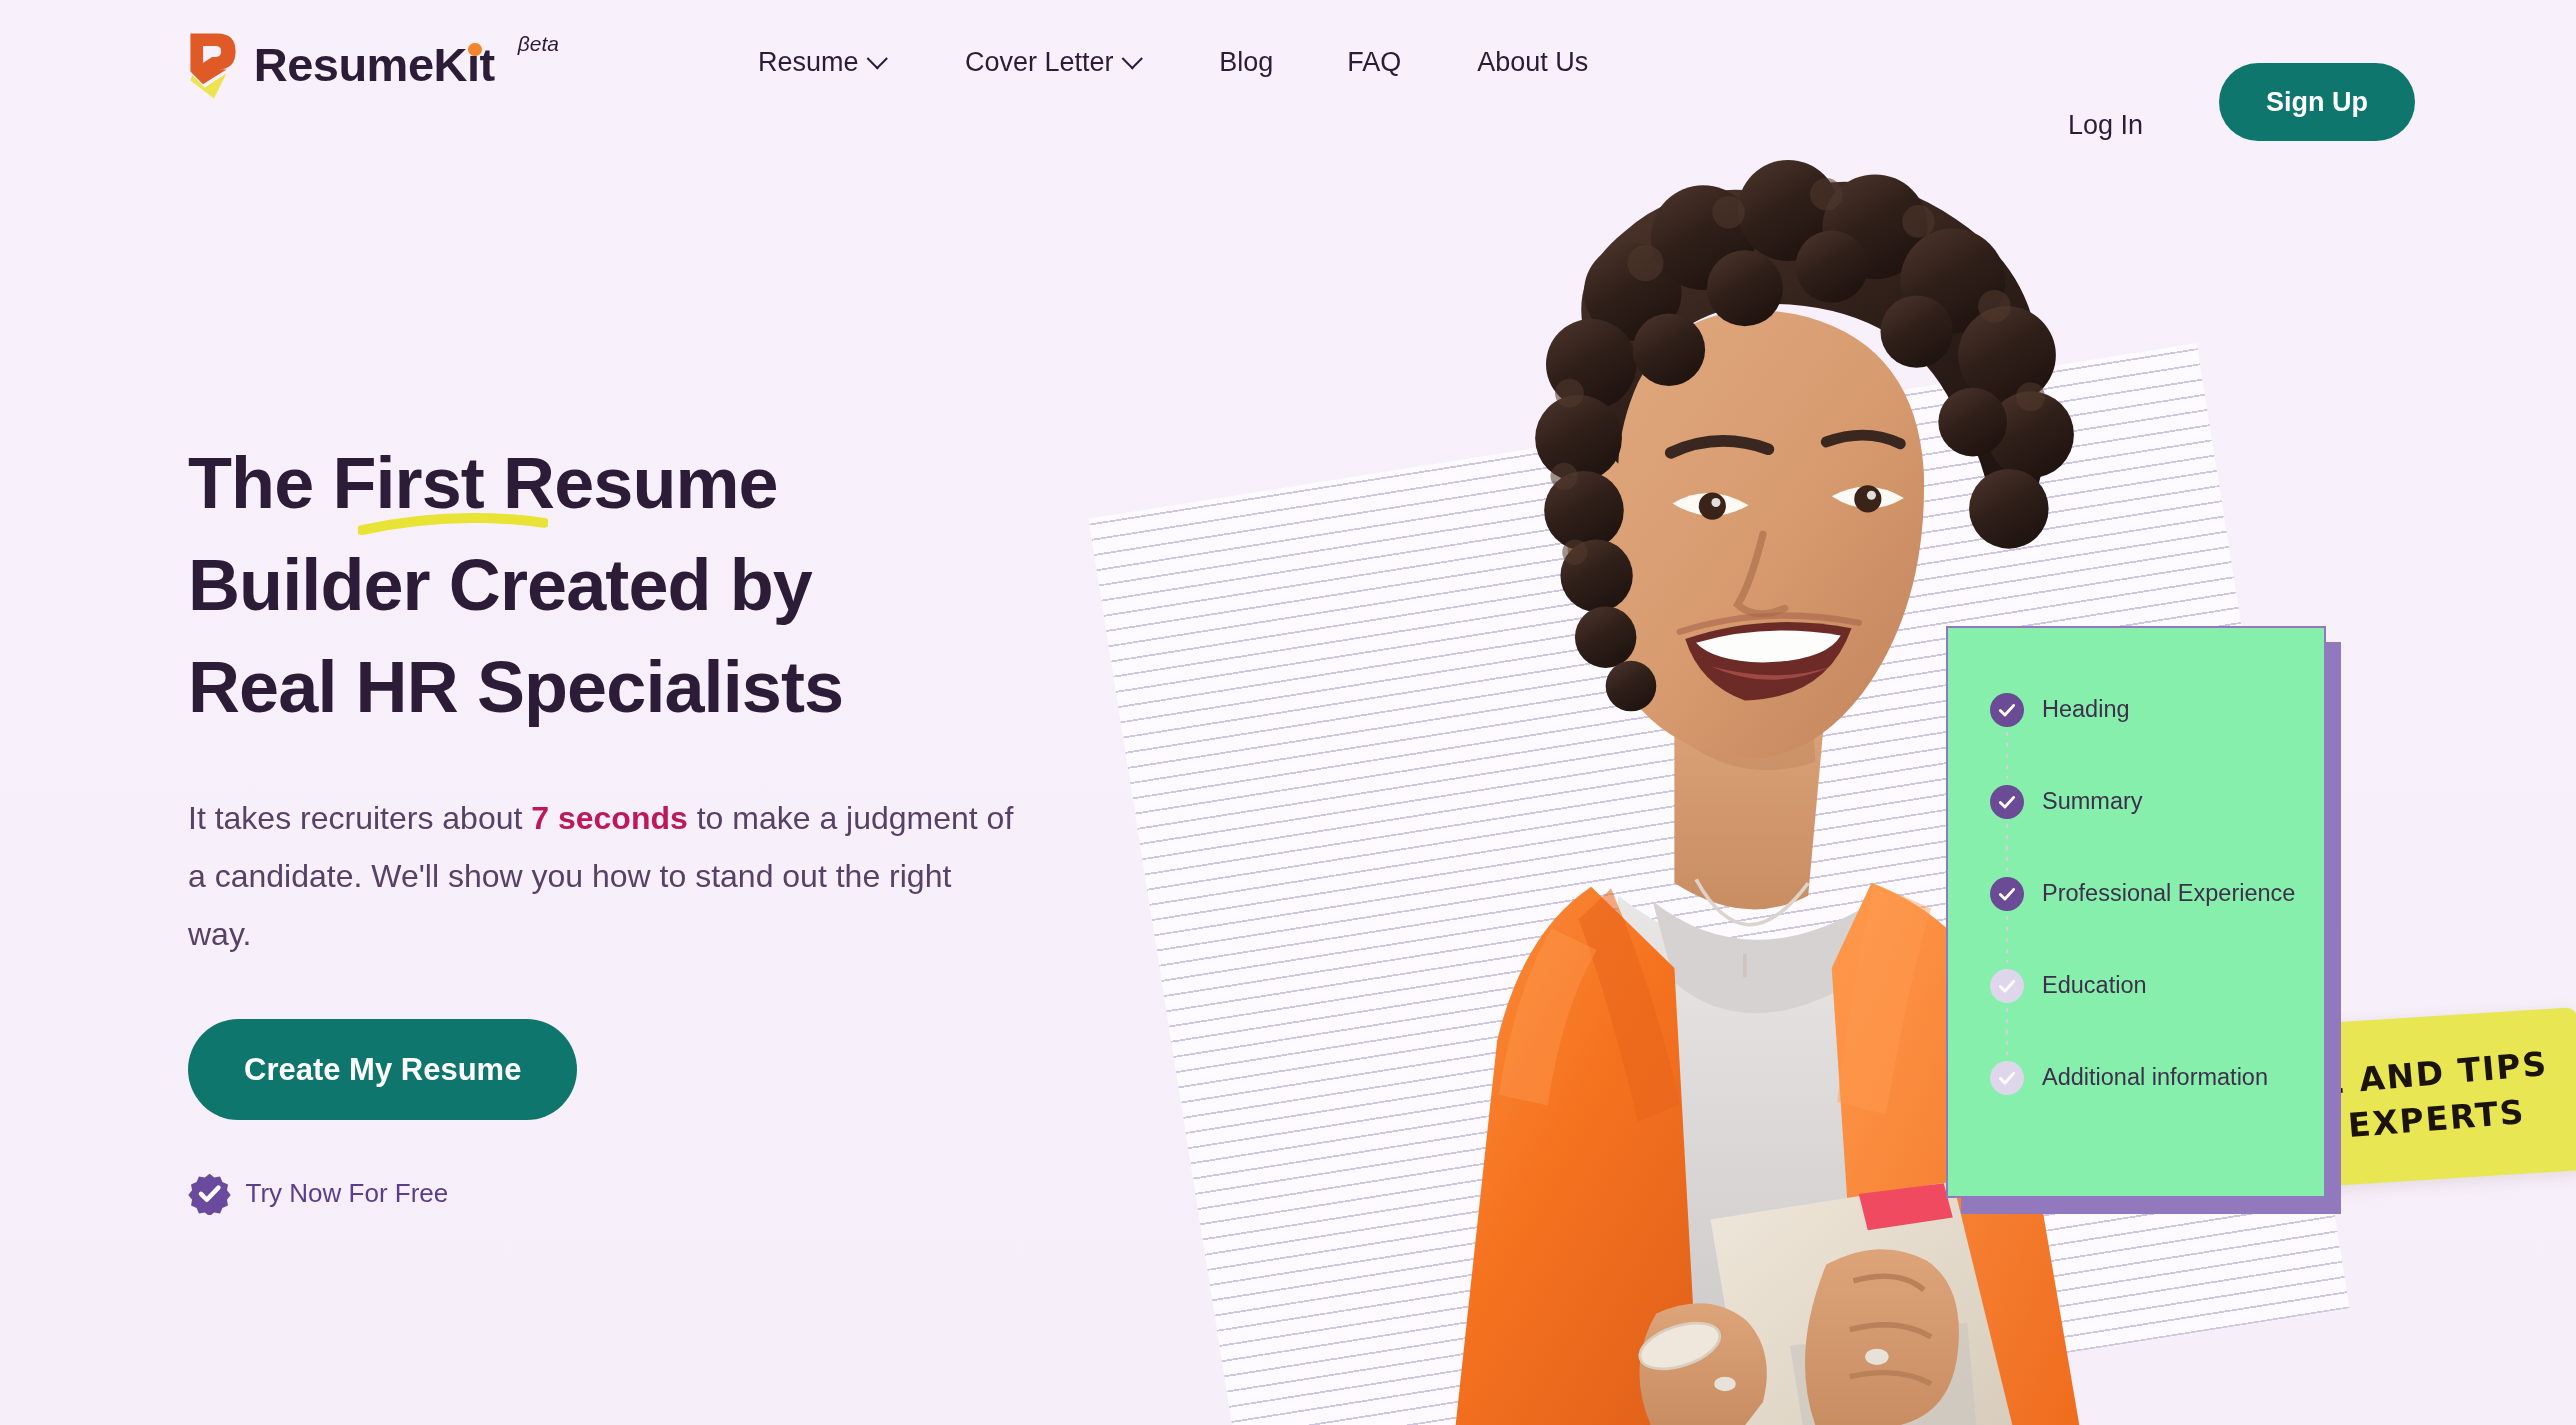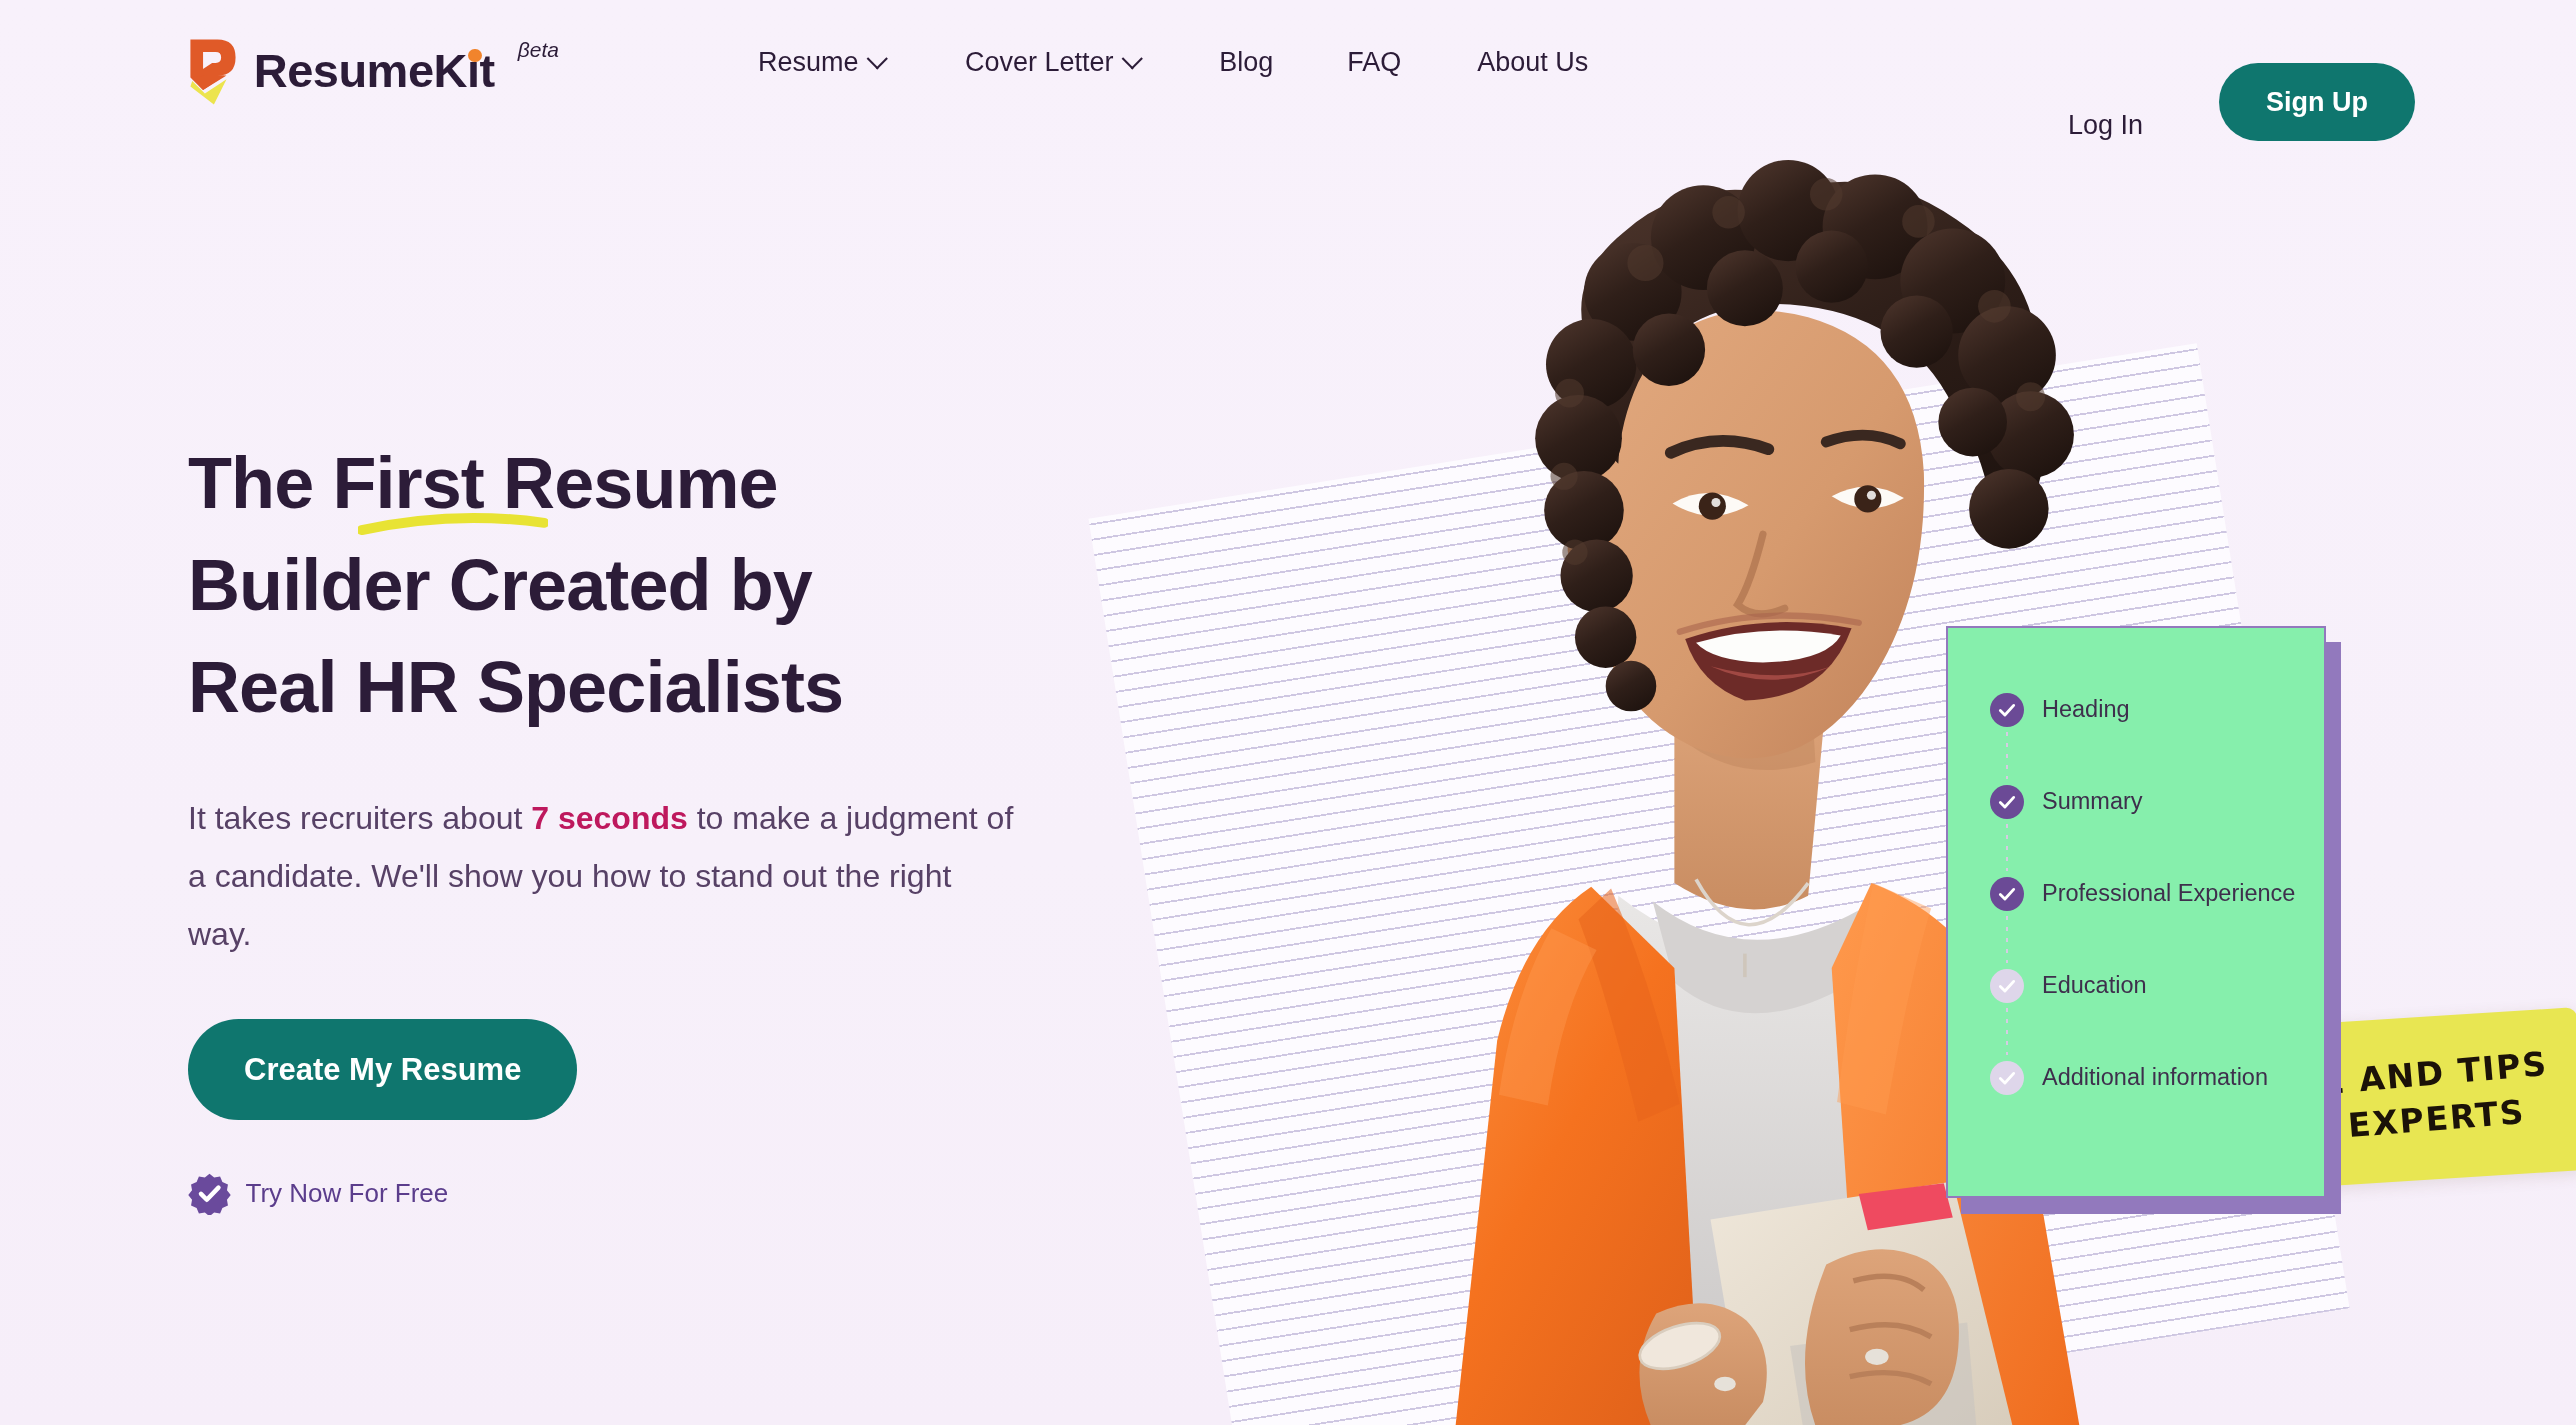--- a/index.html
+++ b/index.html
@@ -32,21 +32,21 @@
     width: 2576px;
     height: 154px;
     z-index: 40;
     display: flex;
     align-items: center;
   }
 
   .logo-wrap {
     position: absolute;
     left: 185px;
-    top: 34px;
+    top: 28px;
     display: flex;
     align-items: flex-start;
   }
   .logo-mark {
     width: 56px;
     height: 74px;
     position: relative;
     margin-right: 12.7px;
     flex: none;
   }

